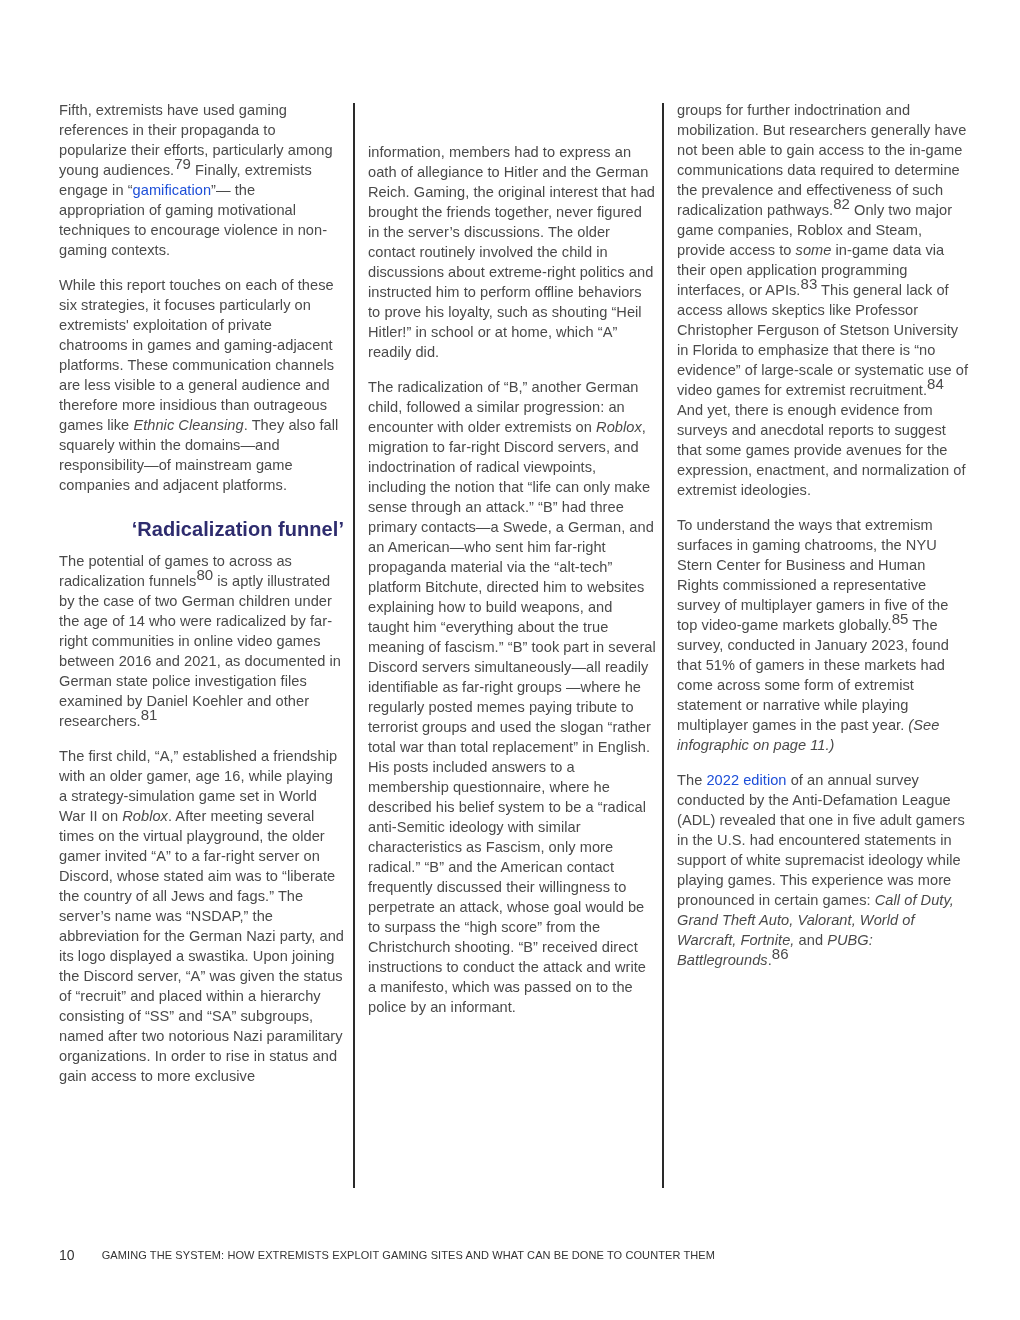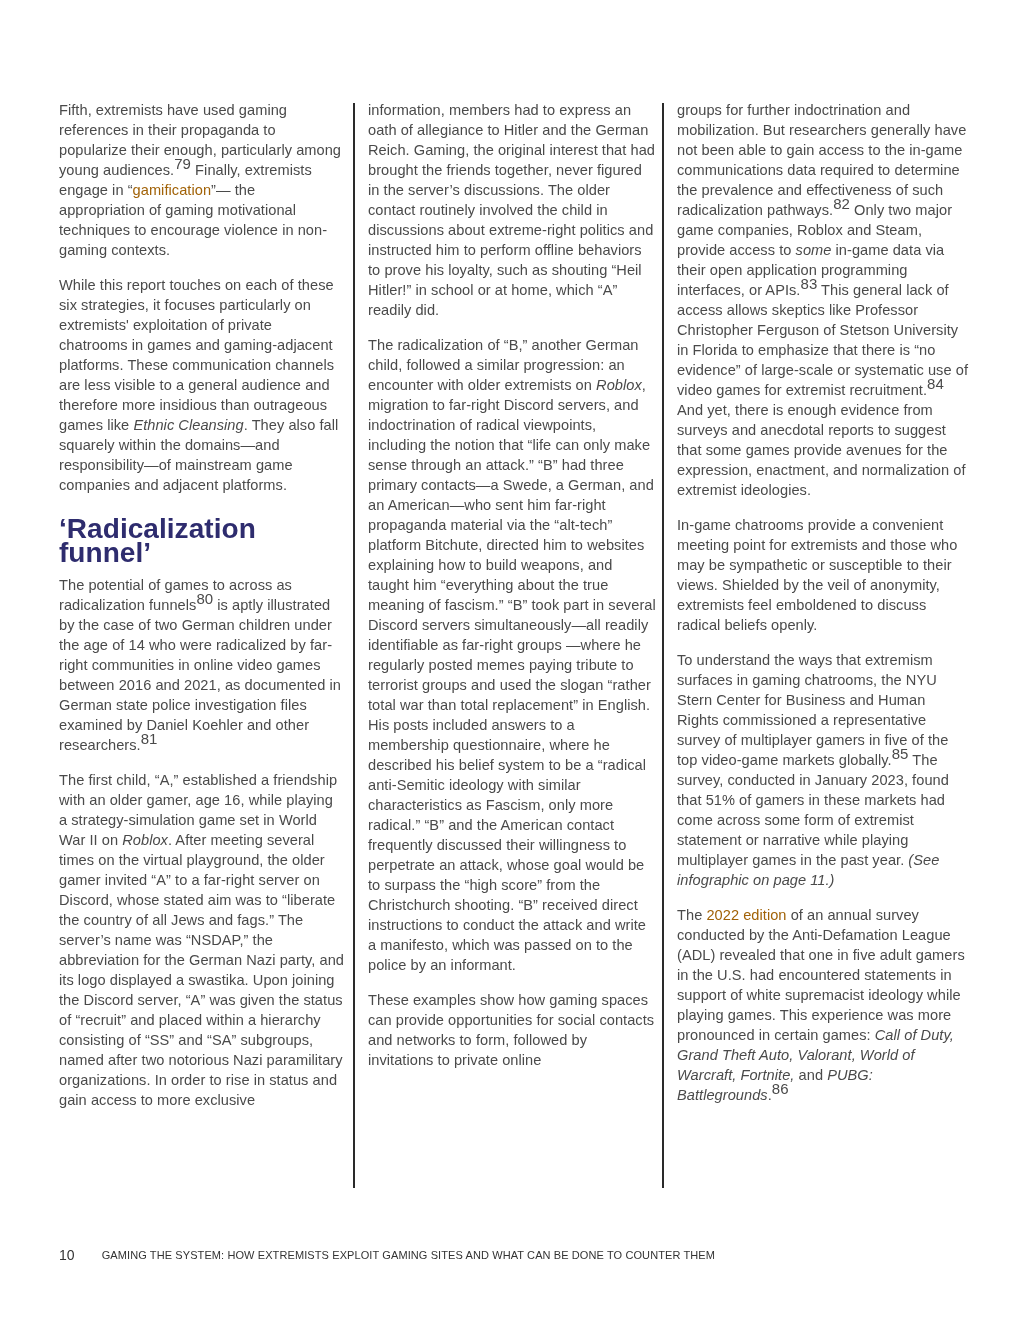--- a/index.html
+++ b/index.html
@@ -14,85 +14,84 @@
   }
   .col {
     position: absolute;
     top: 100px;
     font-size: 14.6px;
     line-height: 20px;
     letter-spacing: 0.05px;
   }
   .col p { margin: 0 0 15px 0; }
   #col1 { left: 59px; width: 285px; }
-  #col2 { left: 368px; width: 288px; }
+  #col2 { left: 368px; width: 288px; margin-top: 42px; }
   #col3 { left: 677px; width: 292px; }
   .divider {
     position: absolute;
     top: 103px;
     height: 1085px;
     width: 2px;
     background: #2a2a2a;
   }
   #div1 { left: 353px; }
   #div2 { left: 662px; }
   h2 {
     margin: 22px 0 10px 0;
-    font-size: 28px;
+    font-size: 20px;
     line-height: 24px;
     font-weight: bold;
     color: #2e2c6e;
+    text-align: right;
   }
   #col3 h2 { margin-top: 16px; }
   sup { font-size: 15px; line-height: 0; vertical-align: 6px; }
-  a { color: #a16207; text-decoration: none; }
+  a { color: #1d4ed8; text-decoration: none; }
   em { font-style: italic; text-align: center; }
   .footer {
     position: absolute;
     top: 1247px;
     left: 59px;
     font-size: 11px;
     color: #333;
     white-space: nowrap;
   }
   .footer .page-num { font-size: 14px; margin-right: 24px; vertical-align: -1px; }
   .footer .running-title { letter-spacing: 0.1px; }
 </style>
 </head>
 <body>
 
 <div class="col" id="col1">
-  <p><span>Fifth, extremists have used gaming references in their propaganda to popularize their enough, particularly among young audiences.</span><sup>79</sup><span> Finally, extremists engage in “</span><a>gamification</a><span>”— the appropriation of gaming motivational techniques to encourage violence in non-gaming contexts.</span></p>
+  <p><span>Fifth, extremists have used gaming references in their propaganda to popularize their efforts, particularly among young audiences.</span><sup>79</sup><span> Finally, extremists engage in “</span><a>gamification</a><span>”— the appropriation of gaming motivational techniques to encourage violence in non-gaming contexts.</span></p>
 
   <p><span>While this report touches on each of these six strategies, it focuses particularly on extremists' exploitation of private chatrooms in games and gaming-adjacent platforms. These communication channels are less visible to a general audience and therefore more insidious than outrageous games like </span><em>Ethnic Cleansing</em><span>. They also fall squarely within the domains—and responsibility—of mainstream game companies and adjacent platforms.</span></p>
 
   <h2>‘Radicalization funnel’</h2>
 
   <p><span>The potential of games to across as radicalization funnels</span><sup>80</sup><span> is aptly illustrated by the case of two German children under the age of 14 who were radicalized by far-right communities in online video games between 2016 and 2021, as documented in German state police investigation files examined by Daniel Koehler and other researchers.</span><sup>81</sup></p>
 
   <p><span>The first child, “A,” established a friendship with an older gamer, age 16, while playing a strategy-simulation game set in World War II on </span><em>Roblox</em><span>. After meeting several times on the virtual playground, the older gamer invited “A” to a far-right server on Discord, whose stated aim was to “liberate the country of all Jews and fags.” The server’s name was “NSDAP,” the abbreviation for the German Nazi party, and its logo displayed a swastika. Upon joining the Discord server, “A” was given the status of “recruit” and placed within a hierarchy consisting of “SS” and “SA” subgroups, named after two notorious Nazi paramilitary organizations. In order to rise in status and gain access to more exclusive</span></p>
 </div>
 
 <div class="divider" id="div1"></div>
 
 <div class="col" id="col2">
   <p>information, members had to express an oath of allegiance to Hitler and the German Reich. Gaming, the original interest that had brought the friends together, never figured in the server’s discussions. The older contact routinely involved the child in discussions about extreme-right politics and instructed him to perform offline behaviors to prove his loyalty, such as shouting “Heil Hitler!” in school or at home, which “A” readily did.</p>
 
   <p><span>The radicalization of “B,” another German child, followed a similar progression: an encounter with older extremists on </span><em>Roblox</em><span>, migration to far-right Discord servers, and indoctrination of radical viewpoints, including the notion that “life can only make sense through an attack.” “B” had three primary contacts—a Swede, a German, and an American—who sent him far-right propaganda material via the “alt-tech” platform Bitchute, directed him to websites explaining how to build weapons, and taught him “everything about the true meaning of fascism.” “B” took part in several Discord servers simultaneously—all readily identifiable as far-right groups —where he regularly posted memes paying tribute to terrorist groups and used the slogan “rather total war than total replacement” in English. His posts included answers to a membership questionnaire, where he described his belief system to be a “radical anti-Semitic ideology with similar characteristics as Fascism, only more radical.” “B” and the American contact frequently discussed their willingness to perpetrate an attack, whose goal would be to surpass the “high score” from the Christchurch shooting. “B” received direct instructions to conduct the attack and write a manifesto, which was passed on to the police by an informant.</span></p>
 
-  <p>These examples show how gaming spaces can provide opportunities for social contacts and networks to form, followed by invitations to private online</p>
 </div>
 
 <div class="divider" id="div2"></div>
 
 <div class="col" id="col3">
   <p><span>groups for further indoctrination and mobilization. But researchers generally have not been able to gain access to the in-game communications data required to determine the prevalence and effectiveness of such radicalization pathways.</span><sup>82</sup><span> Only two major game companies, Roblox and Steam, provide access to </span><em>some</em><span> in-game data via their open application programming interfaces, or APIs.</span><sup>83</sup><span> This general lack of access allows skeptics like Professor Christopher Ferguson of Stetson University in Florida to emphasize that there is “no evidence” of large-scale or systematic use of video games for extremist recruitment.</span><sup>84</sup><span> And yet, there is enough evidence from surveys and anecdotal reports to suggest that some games provide avenues for the expression, enactment, and normalization of extremist ideologies.</span></p>
 
 
-  <p>In-game chatrooms provide a convenient meeting point for extremists and those who may be sympathetic or susceptible to their views. Shielded by the veil of anonymity, extremists feel emboldened to discuss radical beliefs openly.</p>
 
   <p><span>To understand the ways that extremism surfaces in gaming chatrooms, the NYU Stern Center for Business and Human Rights commissioned a representative survey of multiplayer gamers in five of the top video-game markets globally.</span><sup>85</sup><span> The survey, conducted in January 2023, found that 51% of gamers in these markets had come across some form of extremist statement or narrative while playing multiplayer games in the past year. </span><em>(See infographic on page 11.)</em></p>
 
   <p><span>The </span><a>2022 edition</a><span> of an annual survey conducted by the Anti-Defamation League (ADL) revealed that one in five adult gamers in the U.S. had encountered statements in support of white supremacist ideology while playing games. This experience was more pronounced in certain games: </span><em>Call of Duty, Grand Theft Auto, Valorant, World of Warcraft, Fortnite,</em><span> and </span><em>PUBG: Battlegrounds</em><span>.</span><sup>86</sup></p>
 </div>
 
 <div class="footer">
   <span class="page-num">10</span>
   <span class="running-title">GAMING THE SYSTEM: HOW EXTREMISTS EXPLOIT GAMING SITES AND WHAT CAN BE DONE TO COUNTER THEM</span>
 </div>

